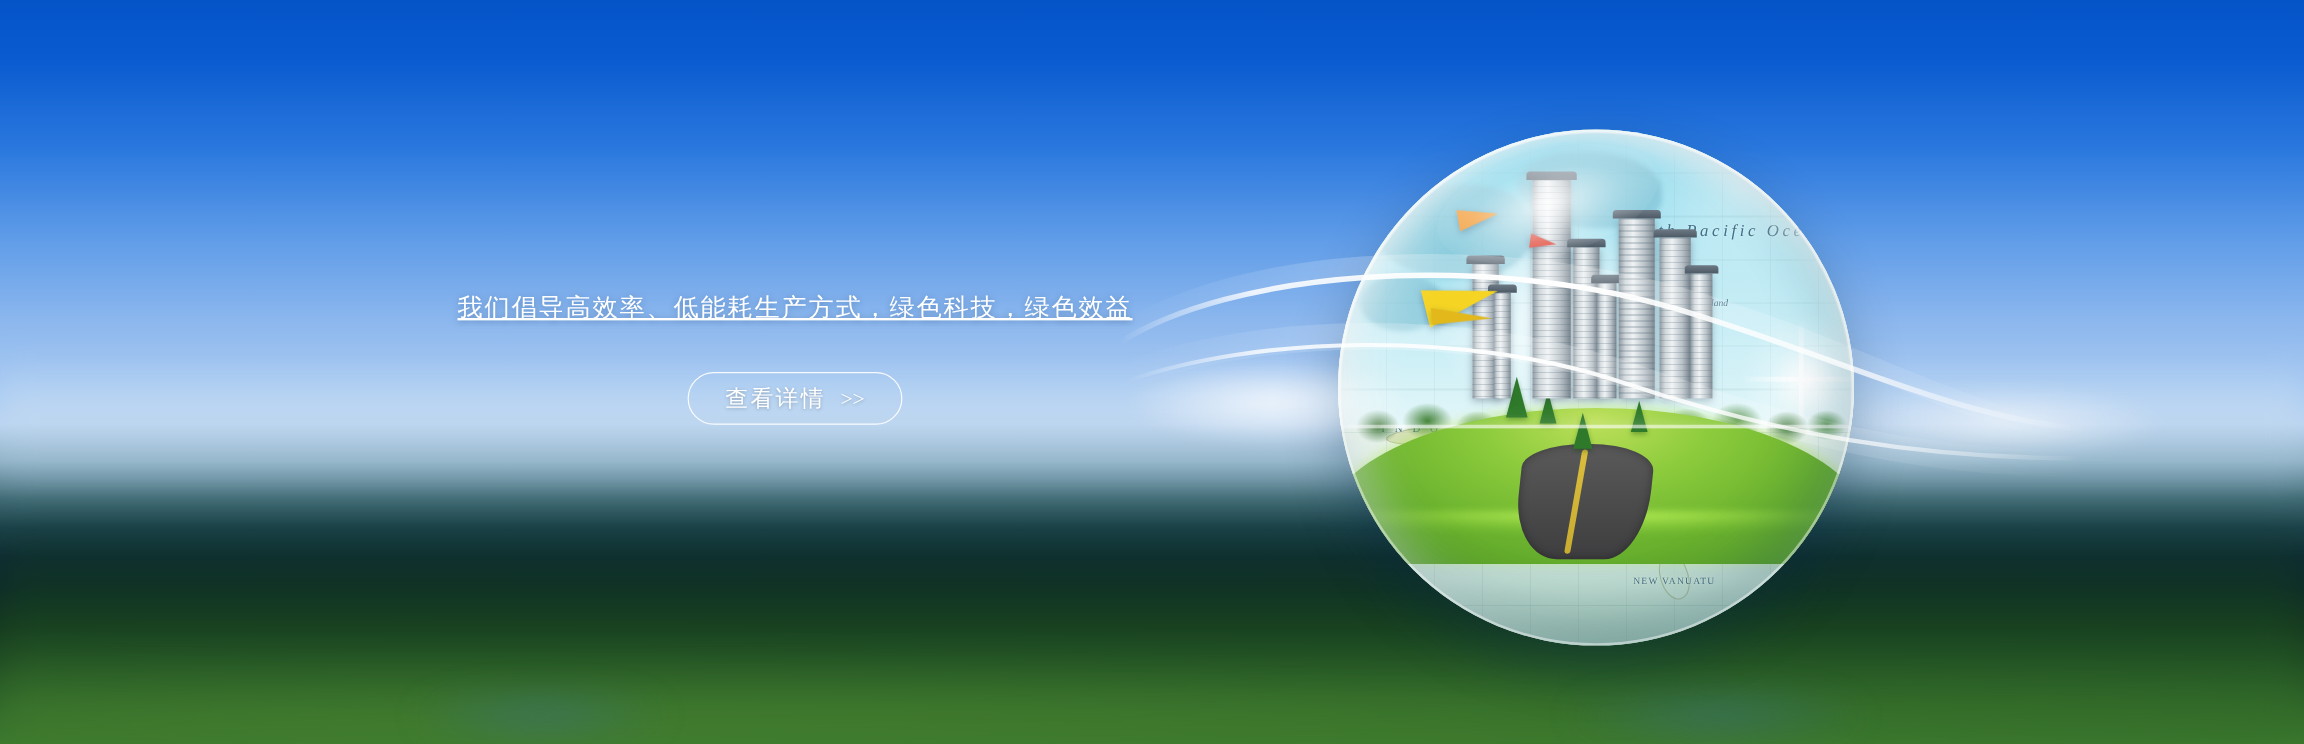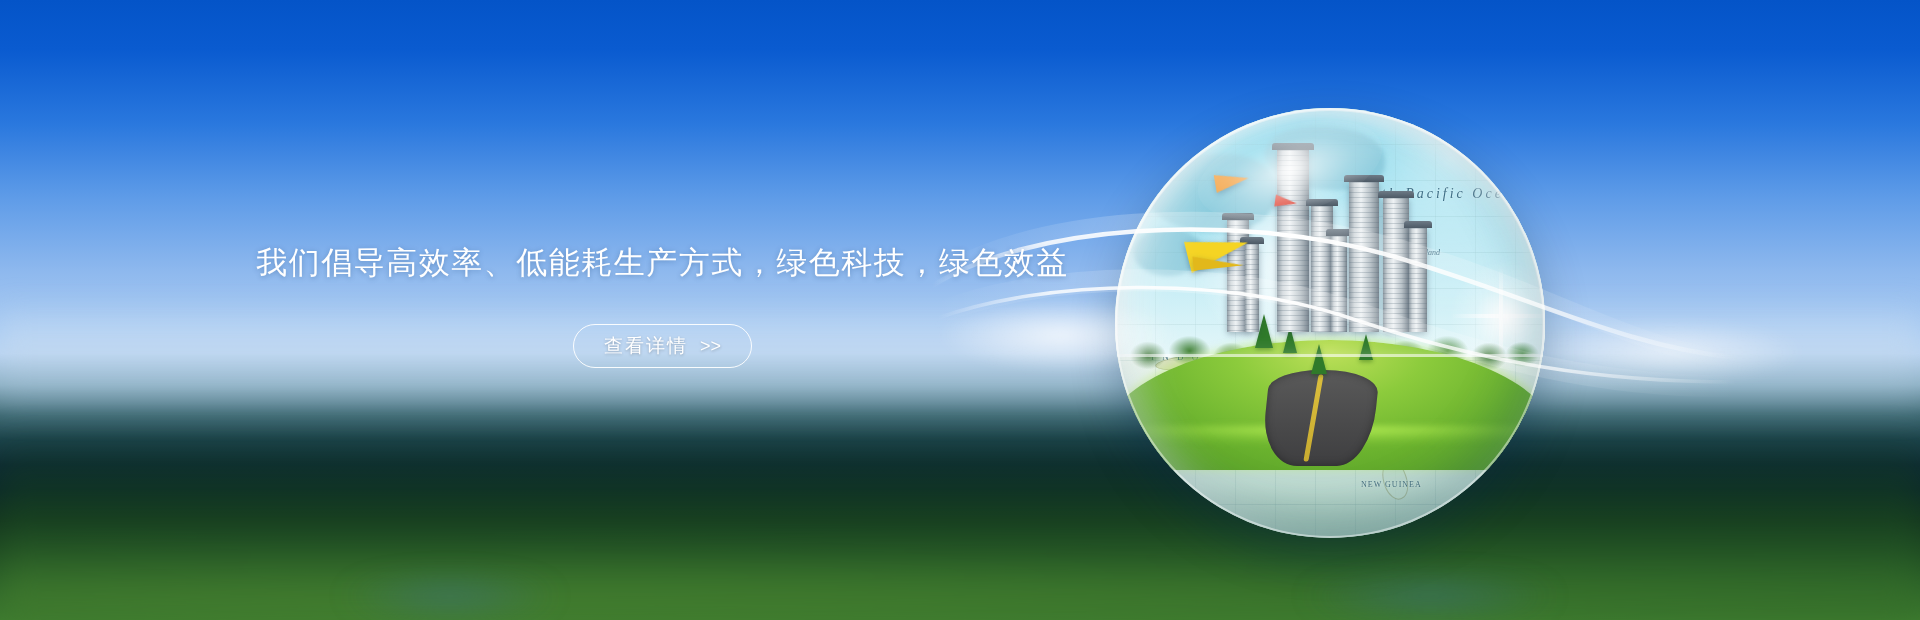--- a/index.html
+++ b/index.html
@@ -71,41 +71,42 @@
     font-size:63px;
     line-height:1.15;
     font-weight:300;
     letter-spacing:4px;
     color:#ffffff;
     text-shadow:0 1px 6px rgba(20,60,110,.35);
     white-space:nowrap;
   }
   .subhead{
     margin:30px 0 0 0;
-    font-size:31px;
+    font-size:21px;
     font-weight:400;
     letter-spacing:1.5px;
     color:#ffffff;
     text-shadow:0 1px 5px rgba(20,60,110,.35);
     white-space:nowrap;
+    text-decoration:underline;
   }
   .cta-wrap{margin-top:40px;}
   .cta{
     display:inline-flex;align-items:center;justify-content:center;
     gap:12px;
     padding:0 30px;
     height:44px;
     min-width:140px;
     border:1px solid rgba(255,255,255,.92);
     border-radius:26px;
     background:transparent;
     color:#ffffff;
     font-size:19px;
     letter-spacing:2px;
-    font-family:Liberation Sans, sans-serif;
+    font-family:Liberation Serif, serif;
     cursor:pointer;
     text-shadow:0 1px 3px rgba(0,0,0,.25);
   }
   .cta .arrow{font-size:18px;letter-spacing:0;}
 
   
   .globe-stage{
     position:absolute;
     left:1080px;top:98px;
     width:520px;height:460px;
@@ -395,21 +396,21 @@
       <div class="map-label lbl-fiji">FIJI IS.</div>
       <div class="map-label lbl-tonga">TONGA</div>
       <div class="map-label lbl-coralsea">Coral Sea</div>
       <div class="map-label lbl-newcal">New
 Caledonia</div>
       <div class="map-label lbl-northern">Northern
 Territory</div>
       <div class="map-label lbl-queensland">Queensland</div>
       <div class="map-label lbl-australia">A U S T R A L I A</div>
       <div class="map-label lbl-oceania">O C E A N I A</div>
-      <div class="map-label lbl-nz">NEW GUINEA</div>
+      <div class="map-label lbl-nz">NEW VANUATU</div>
 
       <div class="dome">
         <div class="graticule"></div>
         <div class="continent-blur c1"></div>
         <div class="continent-blur c2"></div>
         <div class="continent-blur c3"></div>
       </div>
 
       <div class="map-label lbl-npo">North Pacific Ocean</div>
       <div class="map-label lbl-wakeisland">Wake Island</div>

